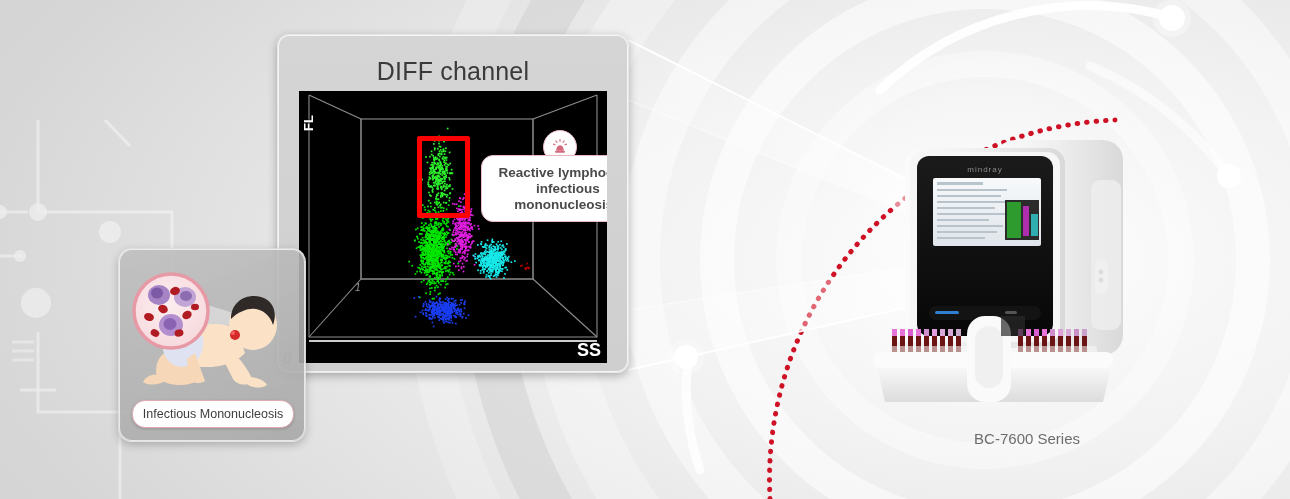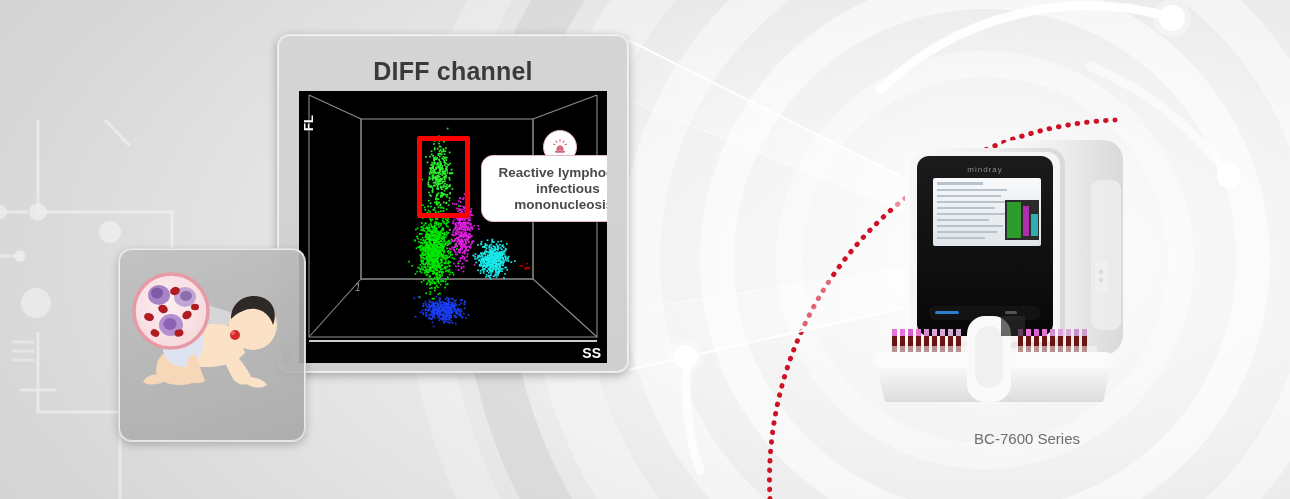--- a/index.html
+++ b/index.html
@@ -24,34 +24,34 @@
   .diff-card{
     position:absolute;left:277px;top:34px;width:350px;height:337px;
     background:linear-gradient(180deg,#d5d5d5 0%,#cfcfcf 100%);
     border-radius:12px;
     box-shadow:0 3px 10px rgba(0,0,0,.28), 0 0 0 1px rgba(255,255,255,.75) inset;
     border:1px solid #e8e8e8;
   }
   .diff-title{
     position:absolute;left:0;top:0;width:100%;height:72px;
     display:flex;align-items:center;justify-content:center;
-    font-size:25px;font-weight:bold;color:#3a3a3a;letter-spacing:.2px;
+    font-size:25px;font-weight:normal;color:#3a3a3a;letter-spacing:.2px;
   }
   .plot-wrap{
     position:absolute;left:21px;top:56px;width:308px;height:272px;
     background:#000;overflow:hidden;
   }
   .axis-fl{
     position:absolute;left:2px;top:6px;color:#fff;font-size:13px;font-weight:bold;
     transform:rotate(-90deg);transform-origin:left top;
     translate:0 34px;
     text-shadow:0 0 2px #000;
   }
   .axis-ss{
-    position:absolute;right:6px;bottom:2px;color:#fff;font-size:14px;font-weight:bold;
+    position:absolute;right:6px;bottom:2px;color:#fff;font-size:18px;font-weight:bold;
     text-shadow:0 0 2px #000;
   }
   .tick-0{position:absolute;left:5px;bottom:6px;color:#8d8d8d;font-size:15px;font-style:italic;}
   .tick-1{position:absolute;left:56px;bottom:70px;color:#9a9a9a;font-size:10px;font-style:italic;}
 
   .hl-box{
     position:absolute;left:118px;top:45px;width:43px;height:72px;
     border:5px solid #ff0000;border-radius:2px;
   }
 
@@ -2959,15 +2959,16 @@
           <ellipse cx="56" cy="42" rx="5" ry="4" transform="rotate(-20 56 42)"></ellipse>
           <ellipse cx="44" cy="60" rx="5" ry="4" transform="rotate(25 44 60)"></ellipse>
           <ellipse cx="68" cy="66" rx="5" ry="4" transform="rotate(-35 68 66)"></ellipse>
           <ellipse cx="30" cy="68" rx="5" ry="4" transform="rotate(15 30 68)"></ellipse>
           <ellipse cx="60" cy="84" rx="4.5" ry="3.6" transform="rotate(-10 60 84)"></ellipse>
           <ellipse cx="36" cy="84" rx="4.5" ry="3.6" transform="rotate(30 36 84)"></ellipse>
           <ellipse cx="76" cy="58" rx="4" ry="3.2"></ellipse>
         </g>
       </g>
     </svg>
+    <div class="mono-label">Infectious Mononucleosis</div>
   </div>
 
 </div>
 
 </body></html>

